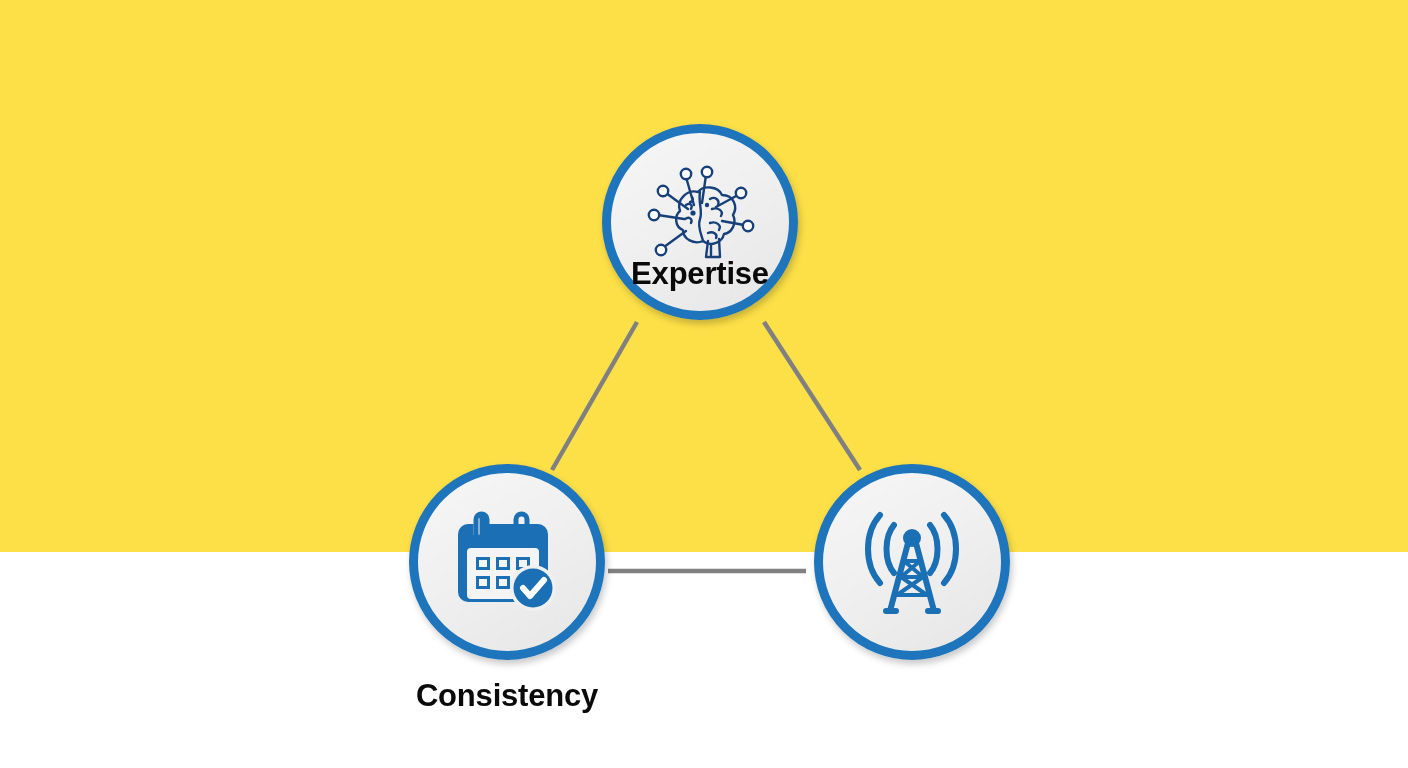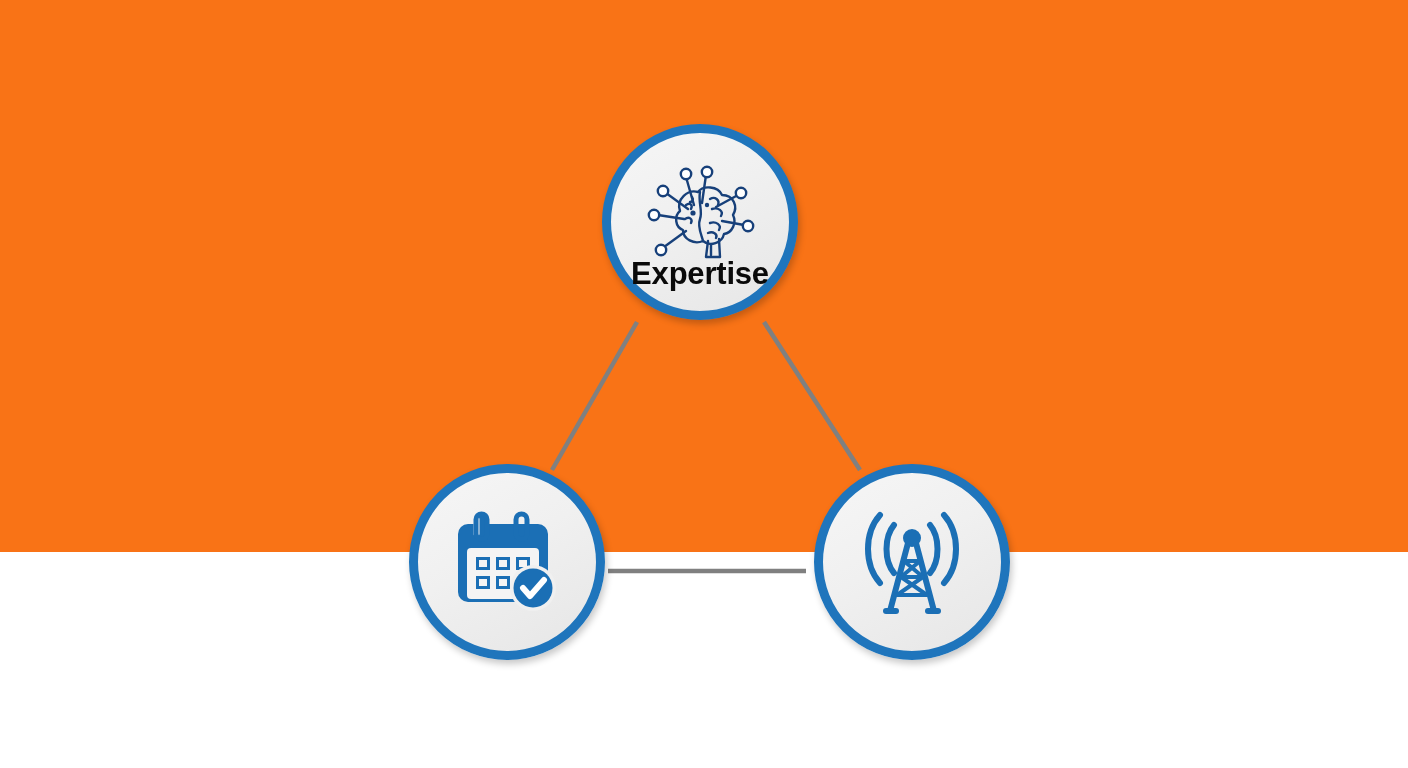--- a/index.html
+++ b/index.html
@@ -11,21 +11,21 @@
   body {
     width: 1408px;
     height: 768px;
     overflow: hidden;
     font-family: "Liberation Sans", sans-serif;
   }
   #stage {
     position: relative;
     width: 1408px;
     height: 552px;
-    background: #f97316;
+    background: #fde047;
   }
 
   
   #connectors {
     position: absolute;
     left: 0;
     top: 0;
     width: 1408px;
     height: 768px;
     z-index: 1;
@@ -208,20 +208,21 @@
         <rect x="27" y="69" width="8" height="7" fill="#f4f4f4"></rect>
         <rect x="44" y="66" width="14" height="13" fill="#1b6fb5"></rect>
         <rect x="47" y="69" width="8" height="7" fill="#f4f4f4"></rect>
 
         <circle cx="81" cy="78" r="23" fill="#f0f0f0"></circle>
         <circle cx="81" cy="78" r="19.5" fill="#1b6fb5"></circle>
         <path d="M71 78 l7 8 l14 -16" stroke="#ffffff" stroke-width="6" fill="none" stroke-linecap="round" stroke-linejoin="round"></path>
       </svg>
     </span>
   </div>
+  <div class="node-label" id="label-consistency">Consistency</div>
 
   <div class="node" id="node-distribution">
     <span class="icon-wrap">
       <svg viewBox="0 0 108 114" width="108" height="114" xmlns="http://www.w3.org/2000/svg">
         <g stroke="#1b6fb5" fill="none" stroke-linecap="round">
 
           <path d="M36 20 C 26 32, 26 56, 36 68" stroke-width="6"></path>
           <path d="M22 10 C 6 28, 6 60, 22 78" stroke-width="6"></path>
 
           <path d="M72 20 C 82 32, 82 56, 72 68" stroke-width="6"></path>

